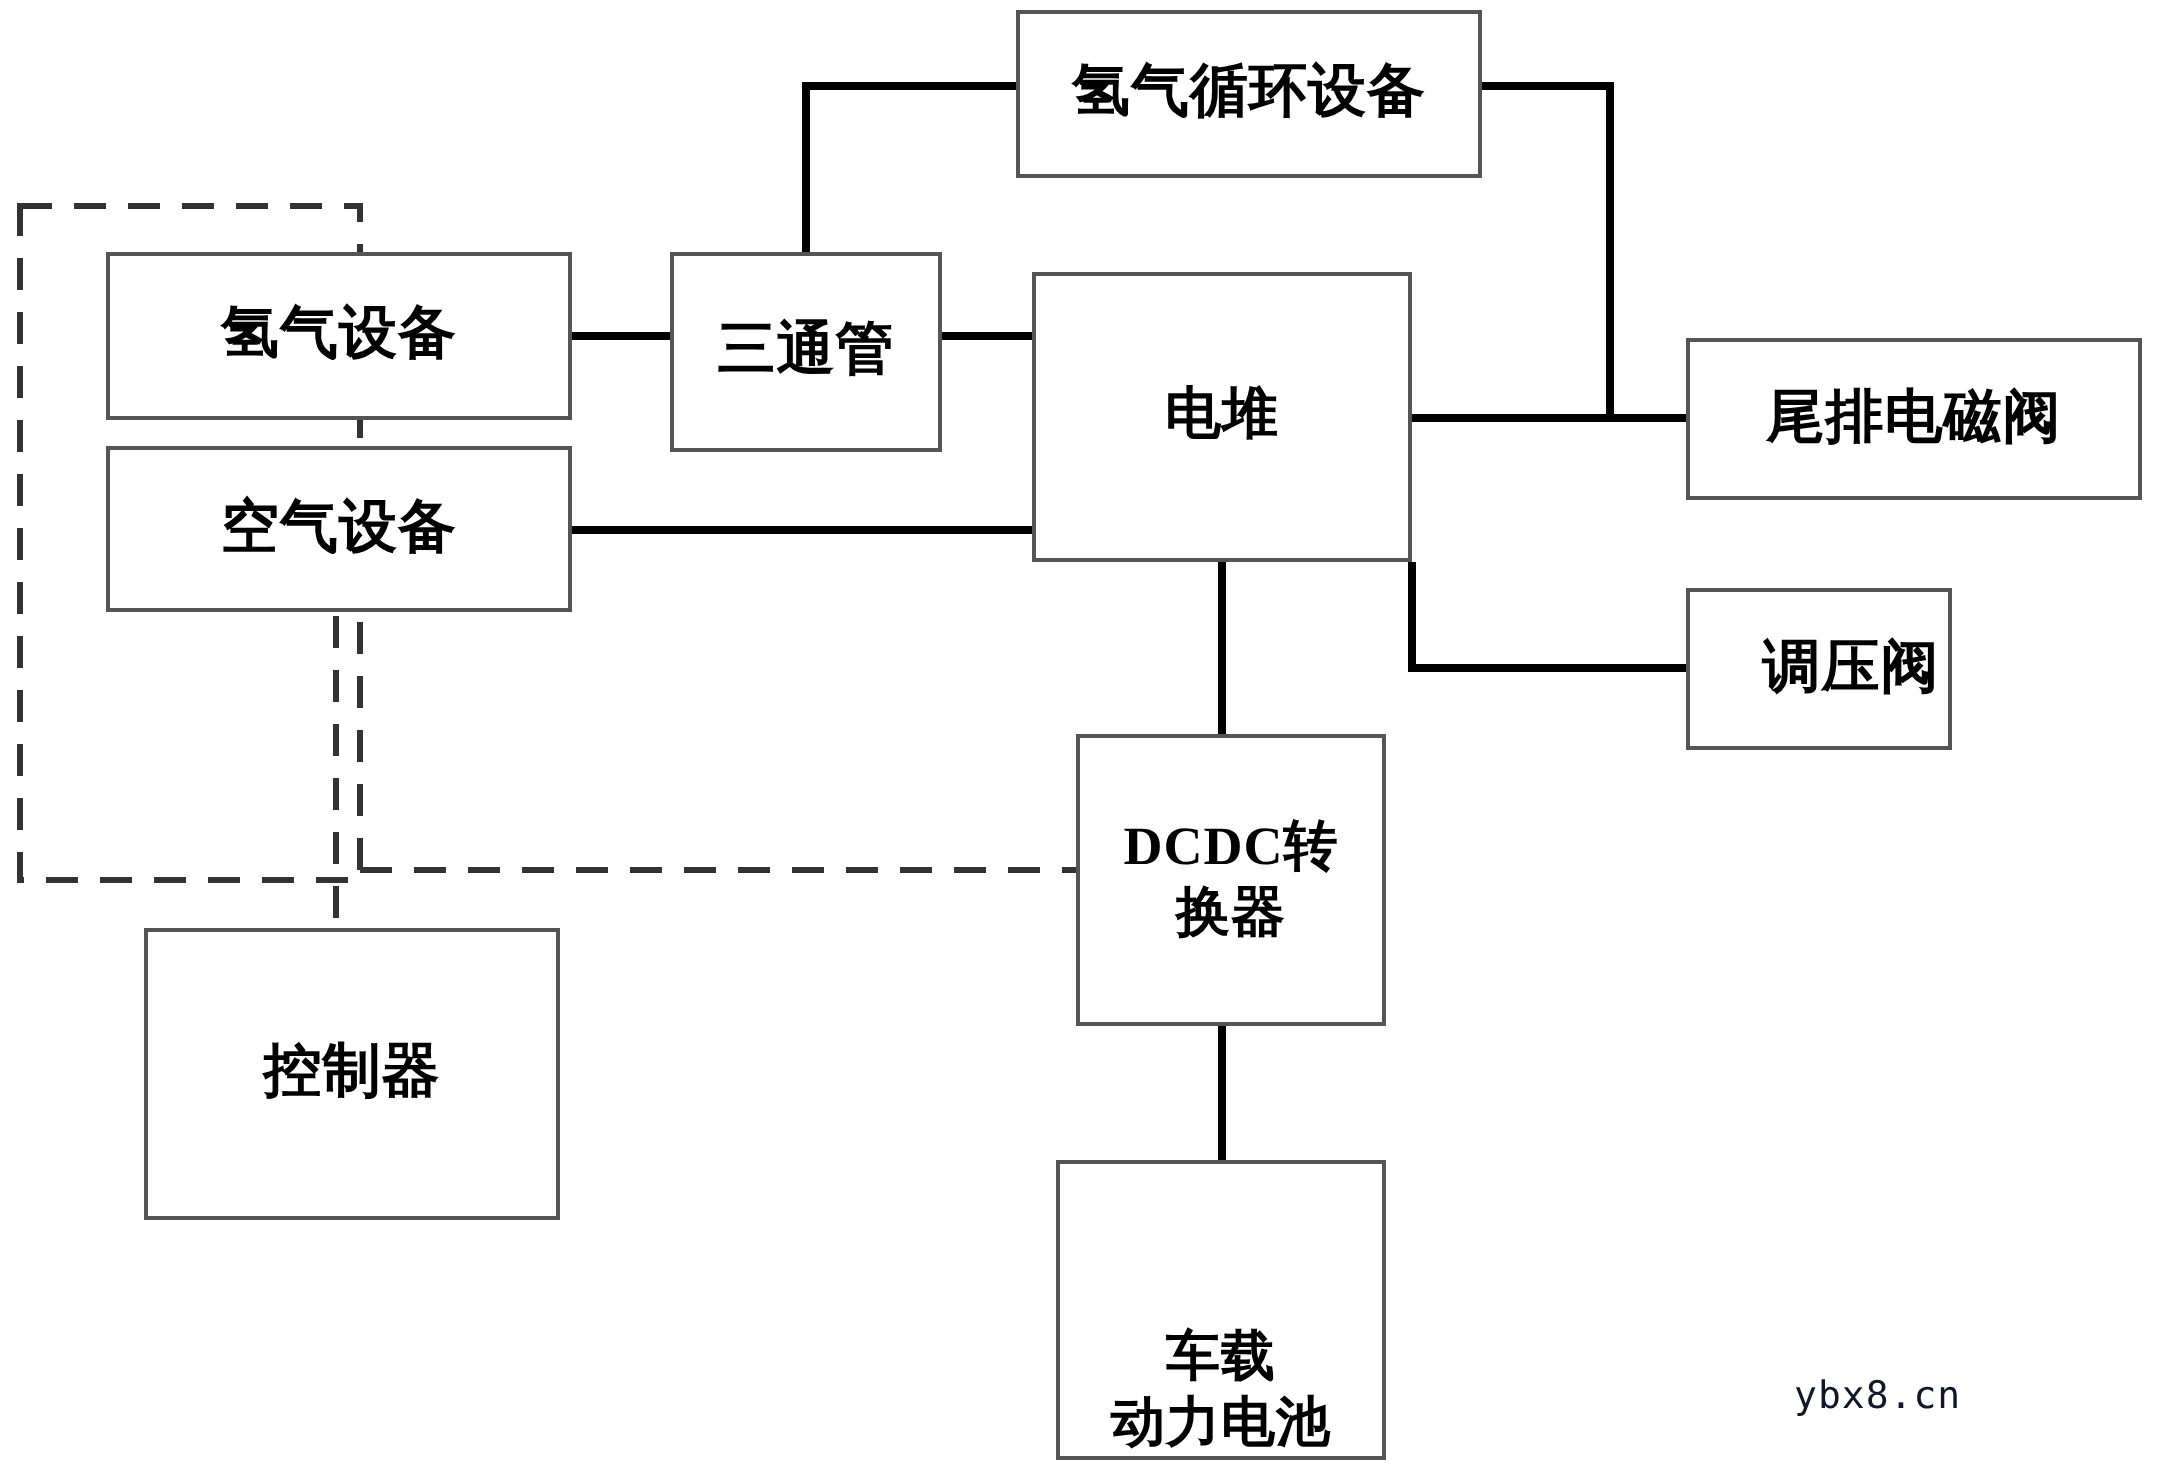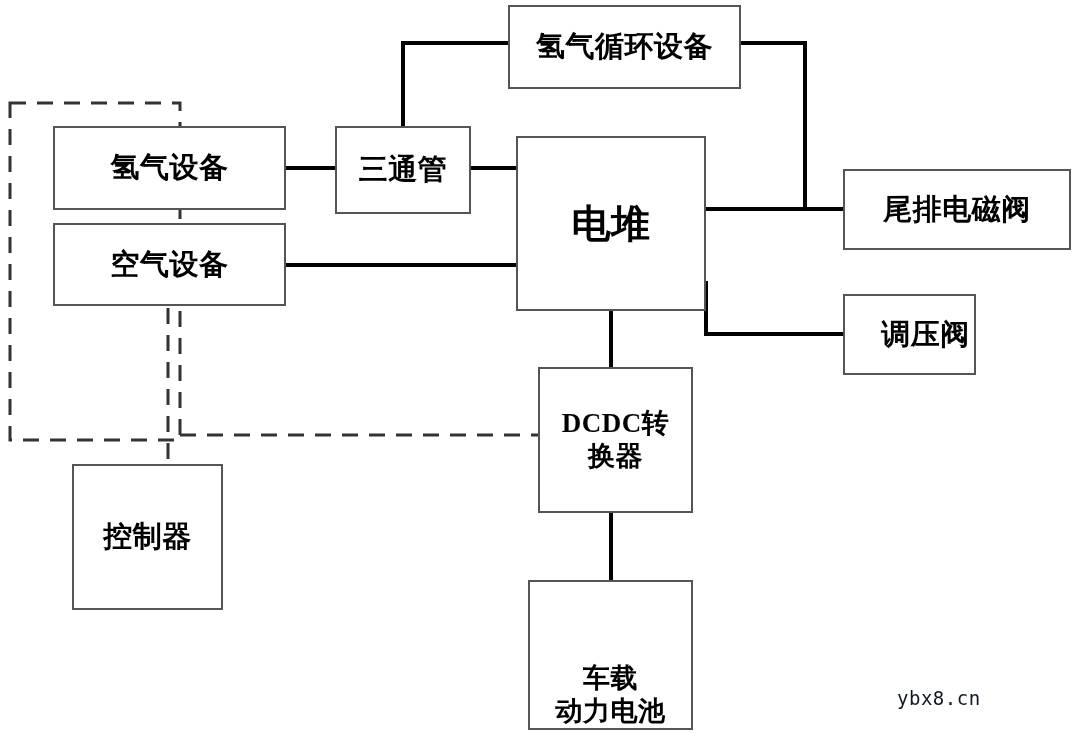--- a/index.html
+++ b/index.html
@@ -75,27 +75,27 @@
       </g>
     <g id="dashed-wire-layer">
         <polyline points="168,308 168,464" fill="none" stroke="#333333" stroke-width="3" stroke-linecap="butt" stroke-linejoin="miter" stroke-dasharray="16 11"></polyline>
         <polyline points="180,435 538,435" fill="none" stroke="#333333" stroke-width="3" stroke-linecap="butt" stroke-linejoin="miter" stroke-dasharray="16 11"></polyline>
       </g>
   </svg>
 
   <div id="node-layer">
       <div class="node" style="left: 508px; top: 5px; width: 233px; height: 84px; font-size: 29px; border-color: rgb(85, 85, 85); text-align: center;"><span class="node-label">氢气循环设备</span></div>
       <div class="node" style="left: 53px; top: 126px; width: 233px; height: 84px; font-size: 29px; border-color: rgb(85, 85, 85);"><span class="node-label">氢气设备</span></div>
-      <div class="node" style="left: 335px; top: 126px; width: 136px; height: 88px; font-size: 29px; border-color: rgb(85, 85, 85);"><span class="node-label">三通管</span></div>
-      <div class="node" style="left: 516px; top: 136px; width: 190px; height: 175px; font-size: 39px; border-color: rgb(85, 85, 85);"><span class="node-label">电堆</span></div>
+      <div class="node" style="left: 335px; top: 126px; width: 136px; height: 100px; font-size: 29px; border-color: rgb(85, 85, 85);"><span class="node-label">三通管</span></div>
+      <div class="node" style="left: 516px; top: 136px; width: 190px; height: 145px; font-size: 28px; border-color: rgb(85, 85, 85);"><span class="node-label">电堆</span></div>
       <div class="node" style="left: 843px; top: 169px; width: 228px; height: 81px; font-size: 29px; border-color: rgb(85, 85, 85);"><span class="node-label">尾排电磁阀</span></div>
       <div class="node" style="left: 53px; top: 223px; width: 233px; height: 83px; font-size: 29px; border-color: rgb(85, 85, 85);"><span class="node-label">空气设备</span></div>
       <div class="node" style="left: 843px; top: 294px; width: 133px; height: 81px; font-size: 29px; border-color: rgb(85, 85, 85); padding-left: 32px;"><span class="node-label">调压阀</span></div>
       <div class="node" style="left: 538px; top: 367px; width: 155px; height: 146px; font-size: 27px; border-color: rgb(85, 85, 85);"><span class="node-label">DCDC转
 换器</span></div>
-      <div class="node" style="left: 72px; top: 464px; width: 151px; height: 146px; font-size: 29px; border-color: rgb(85, 85, 85);"><span class="node-label">控制器</span></div>
+      <div class="node" style="left: 72px; top: 464px; width: 208px; height: 146px; font-size: 29px; border-color: rgb(85, 85, 85);"><span class="node-label">控制器</span></div>
       <div class="node" style="left: 528px; top: 580px; width: 165px; height: 150px; font-size: 27px; border-color: rgb(85, 85, 85); align-items: flex-end;"><span class="node-label">车载
 动力电池</span></div>
     </div>
 
   <div class="watermark" style="left: 897px; top: 687px;">ybx8.cn</div>
 
 </div>
 
 </body></html>

